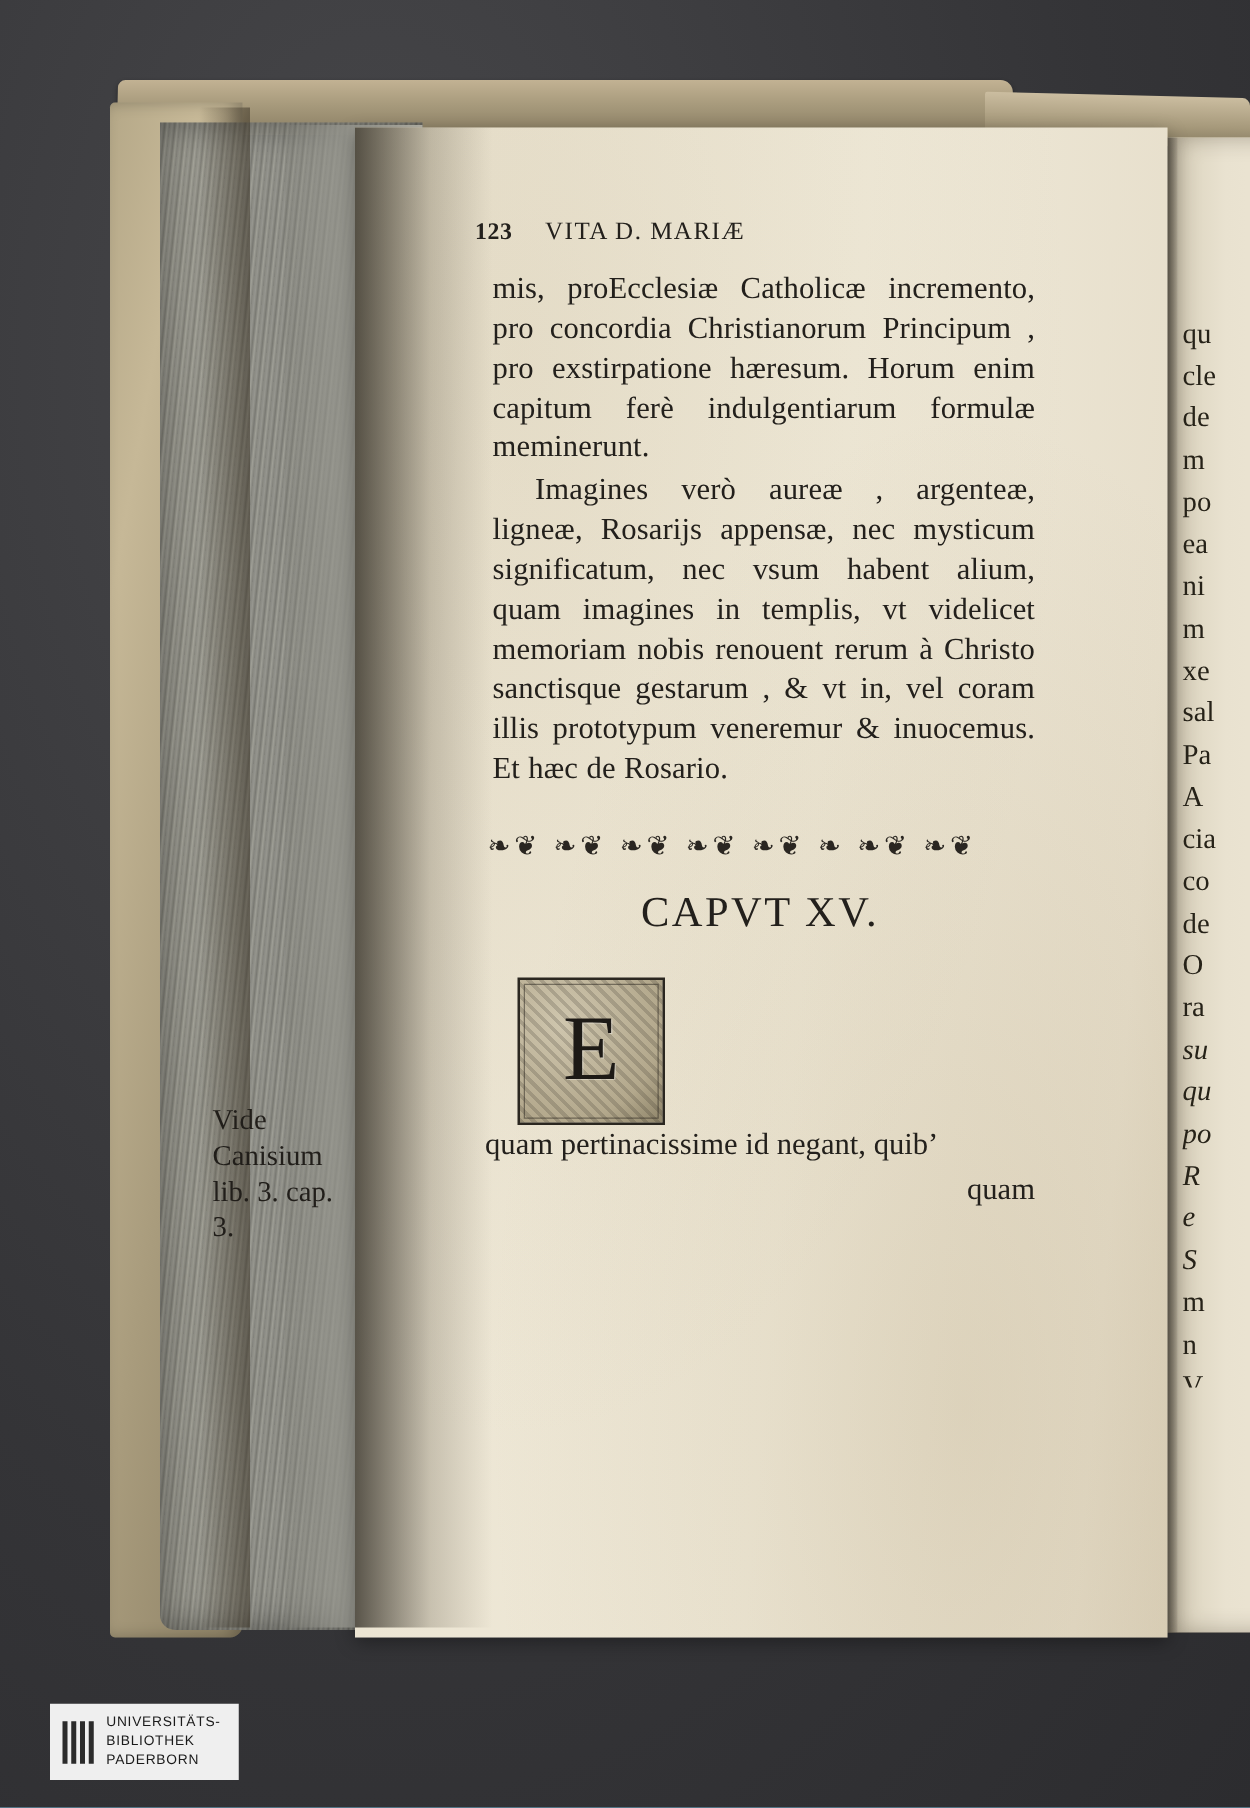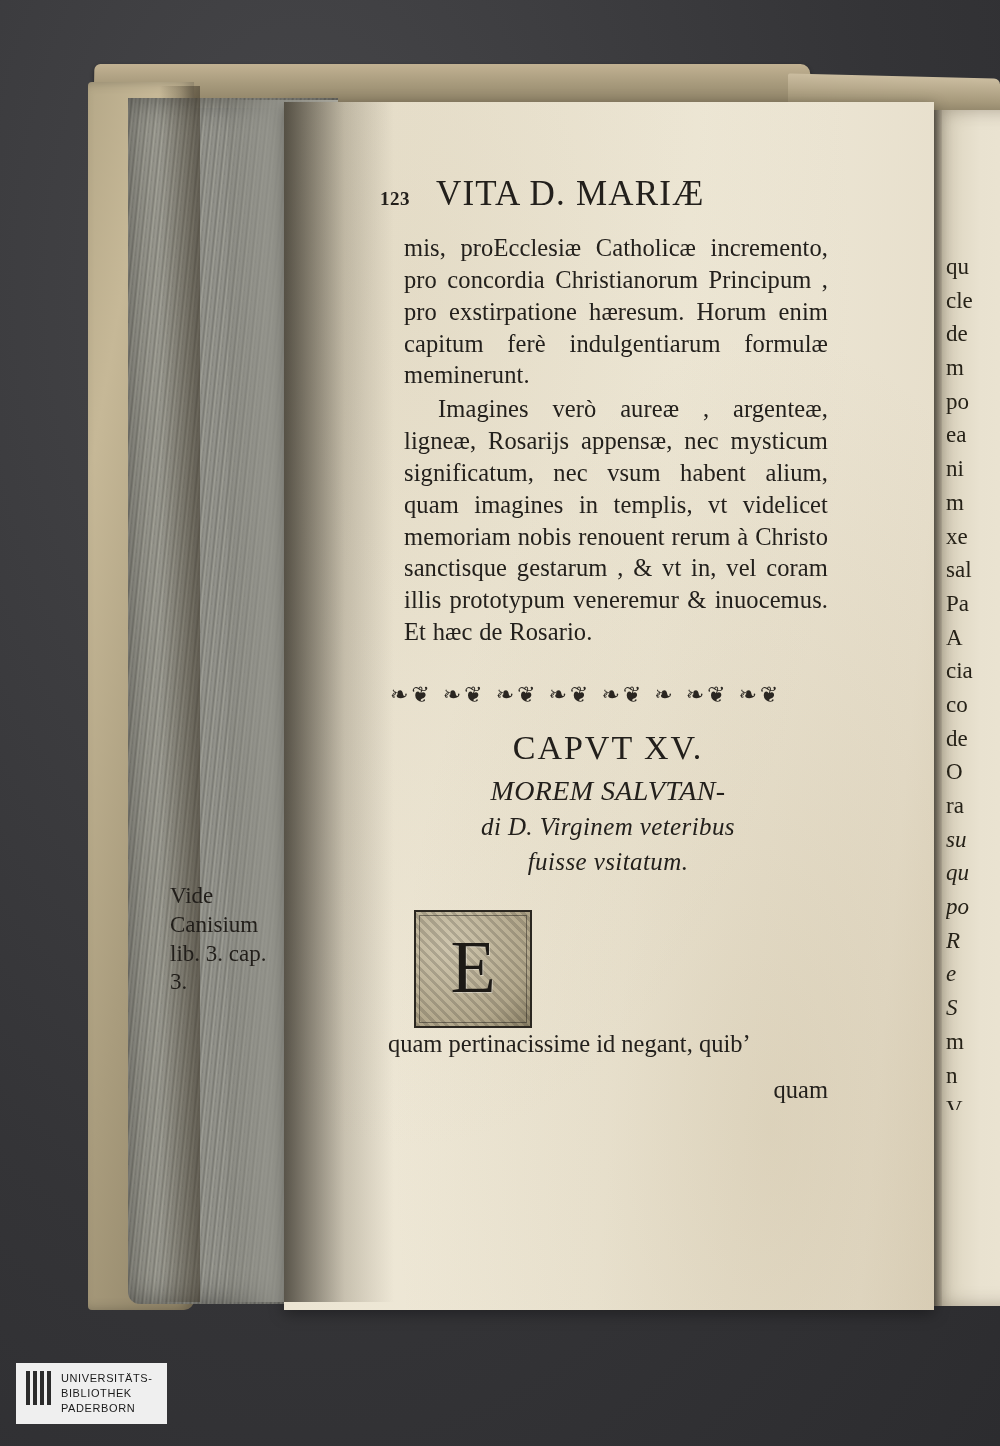--- a/index.html
+++ b/index.html
@@ -164,26 +164,26 @@
     font-size: 25px;
     letter-spacing: .5px;
   }
   .folio {
     font-size: 19px;
     font-weight: bold;
     font-variant: small-caps;
   }
   .head-title {
     font-variant: small-caps;
-    font-size: 35px;
+    font-size: 20px;
     letter-spacing: 1.2px;
   }
 
   p.body {
-    margin: 0 0 2px 16px;
+    margin: 0 0 2px 6px;
     font-size: 24.5px;
     line-height: 1.30;
     text-align: justify;
     letter-spacing: .1px;
     word-spacing: .5px;
   }
   p.body.indent { text-indent: 34px; }
 
   
   .ornament {
@@ -270,44 +270,45 @@
     clear: both;
     margin: 2px 0 0 0;
     font-size: 24.5px;
     line-height: 1.29;
     text-align: justify;
   }
   .lastword {
     display: block;
     text-align: right;
     font-size: 24.5px;
-    margin-top: 16px;
+    margin-top: 6px;
   }
 
   
   .sliver {
     position: absolute;
     left: 858px;
     top: 186px;
     width: 140px;
     font-size: 23px;
     line-height: 1.465;
     color: #262218;
     overflow: hidden;
     height: 860px;
   }
   .sliver div { white-space: nowrap; }
   .sliver .it { font-style: italic; }
 
   
   .stamp {
     position: absolute;
-    left: 16px;
+    left: 40px;
     bottom: 22px;
     display: flex;
+    align-items: center;
     gap: 10px;
     background: rgba(255,255,255,.92);
     padding: 8px 14px 8px 10px;
   }
   .stamp .bars {
     display: flex;
     gap: 3px;
   }
   .stamp .bars i {
     display: block;
@@ -353,25 +354,20 @@
         <span class="head-title">VITA D. MARIÆ</span>
       </div>
 
       <p class="body">mis, proEcclesiæ Catholicæ incremento, pro concordia Christianorum Principum , pro exstirpatione hæresum. Horum enim capitum ferè indulgentiarum formulæ meminerunt.</p>
       <p class="body indent">Imagines verò aureæ , argenteæ, ligneæ, Rosarijs appensæ, nec mysticum significatum, nec vsum habent alium, quam imagines in templis, vt videlicet memoriam nobis renouent rerum à Christo sanctisque gestarum , &amp; vt in, vel coram illis prototypum veneremur &amp; inuocemus. Et hæc de Rosario.</p>
 
       <div class="ornament">❧❦ ❧❦ ❧❦ ❧❦ ❧❦ ❧ ❧❦ ❧❦</div>
 
       <div class="chapter">CAPVT XV.</div>
 
-      <div class="subtitle">
-        <span class="l1">MOREM SALVTAN-</span><br>
-        <span class="l2">di D. Virginem veteribus</span><br>
-        <span class="l3">fuisse vsitatum.</span>
-      </div>
 
       <div class="dropwrap">
         <div class="dropcap">
           <span class="flor"></span>
         </div>
         <p class="afterdrop">quam pertinacissime id negant, quibʼ</p>
         <span class="lastword">quam</span>
       </div>
     </div>
 

